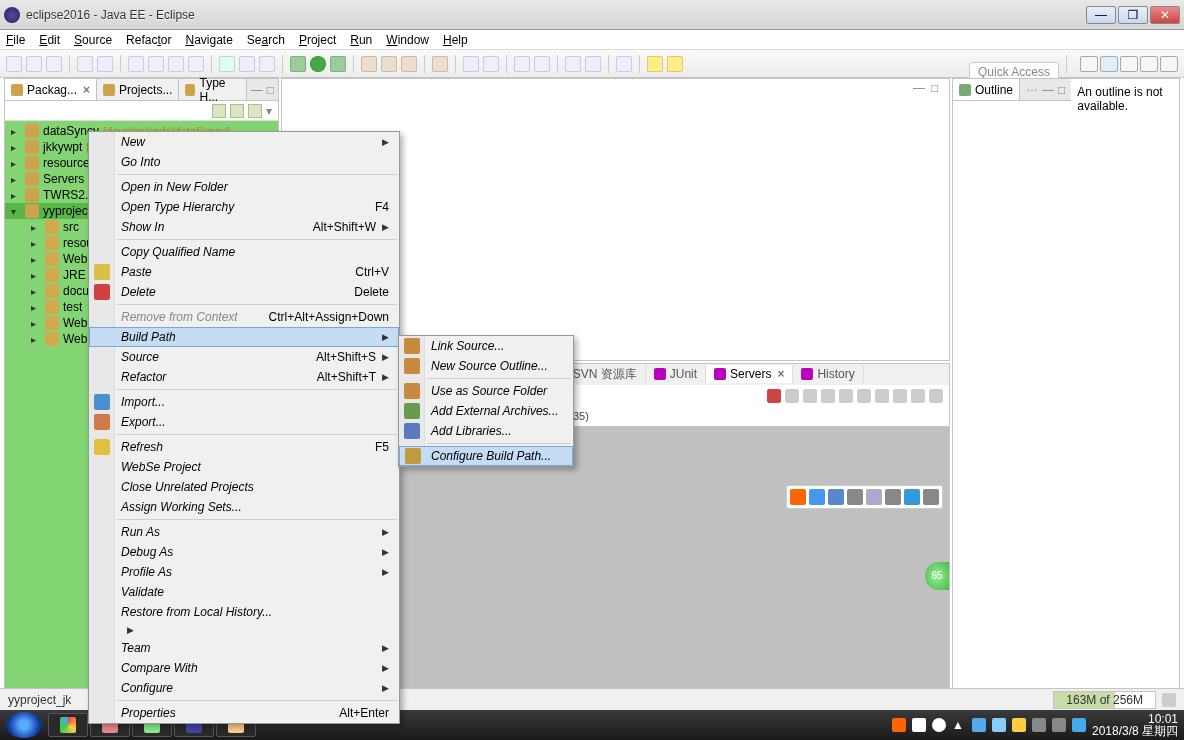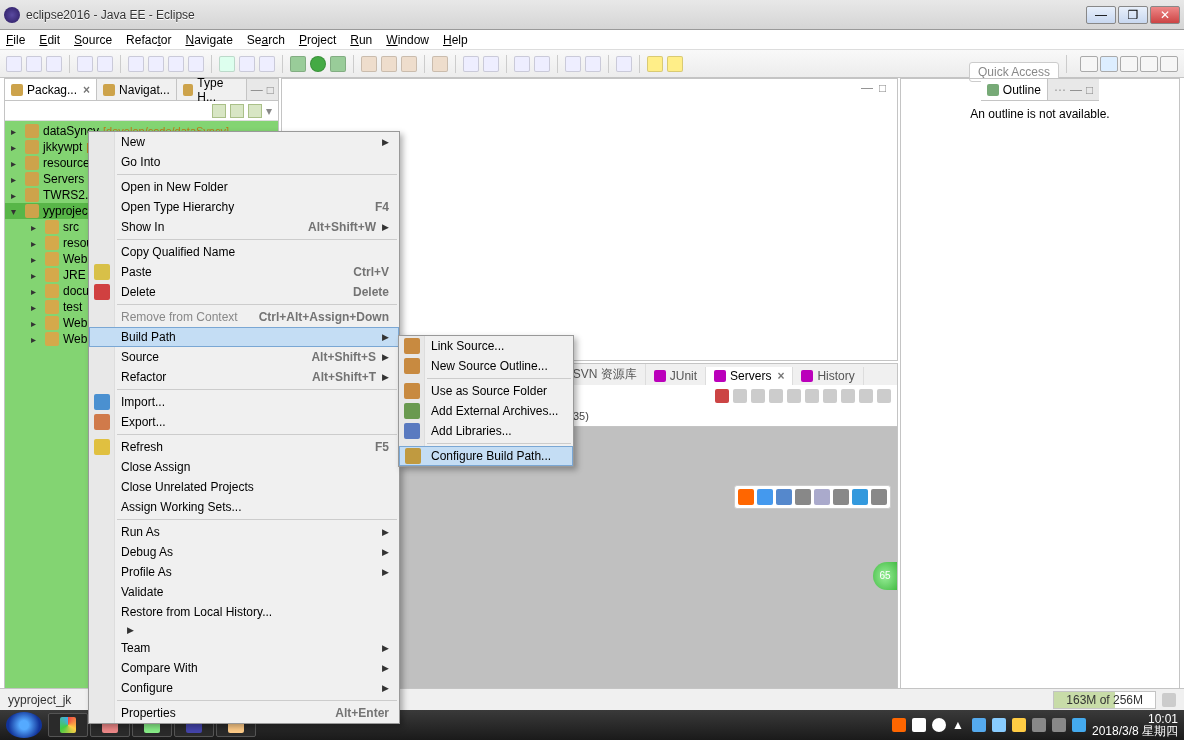--- a/index.html
+++ b/index.html
@@ -42,33 +42,33 @@
 .tree-item .repo { color: #b87c1a; font-size: 11px; }
 .tree-sub { padding: 1px 6px 1px 26px; display: flex; align-items: center; gap: 4px; }
 .tree-sub .arrow { width: 10px; color: #333; font-size: 10px; }
 .tree-sub .ficon { width: 14px; height: 14px; background: #d4a94b; border-radius: 2px; }
 
 .center { flex: 1; display: flex; flex-direction: column; margin-right: 2px; }
 .editor-area { flex: 1; border: 1px solid #c4c4c4; background: #fff; position: relative; }
 .editor-area .etb { position: absolute; top: 2px; right: 4px; display: flex; gap: 4px; }
 .etb .eic { width: 14px; height: 14px; color: #888; }
 
-.bottom-tabs { height: 22px; border: 1px solid #c4c4c4; border-bottom: none; display: flex; align-items: flex-end; background: #f0f0f0; margin-top: 2px; }
+.bottom-tabs { height: 22px; border: 1px solid #c4c4c4; border-bottom: none; display: flex; align-items: center; background: #f0f0f0; margin-top: 2px; }
 .btab { padding: 2px 8px; border-right: 1px solid #ddd; display: flex; align-items: center; gap: 4px; color: #555; }
 .btab.active { background: #fff; color: #000; }
 .btab .bicon { width: 12px; height: 12px; background: #b0b; border-radius: 2px; }
 .console-tb { height: 22px; border: 1px solid #c4c4c4; border-top: none; border-bottom: none; display: flex; justify-content: flex-end; align-items: center; gap: 4px; padding: 0 6px; background: #fff; }
 .console-tb .cic { width: 14px; height: 14px; background: #ccc; border-radius: 2px; }
 .console-head { border: 1px solid #c4c4c4; border-top: none; padding: 2px 6px; color: #444; background: #fff; font-size: 11px; }
 .console-body { flex: 1; border: 1px solid #c4c4c4; border-top: none; background: #c0c0c0; position: relative; }
 .float-icons { position: absolute; top: 58px; right: 6px; display: flex; gap: 3px; background: #fff; border: 1px solid #ccc; padding: 3px; border-radius: 3px; }
 .float-icons .fi { width: 16px; height: 16px; border-radius: 2px; }
 .float-circle { position: absolute; top: 135px; right: 0; width: 24px; height: 28px; background: radial-gradient(#9e9,#4b4); border-radius: 14px 0 0 14px; color: #fff; display: flex; align-items: center; justify-content: center; font-size: 10px; }
 
-.right { width: 280px; border: 1px solid #c4c4c4; margin-right: 4px; display: flex; flex-direction: column; align-items: center; }
+.right { width: 228px; border: 1px solid #c4c4c4; margin-right: 4px; display: flex; flex-direction: row; }
 .right .tabs { background: #e8e8e8; }
 .outline-body { flex: 1; padding: 6px; color: #000; }
 
 .statusbar { position: absolute; bottom: 30px; left: 0; right: 0; height: 22px; background: #f0f0f0; border-top: 1px solid #c4c4c4; display: flex; align-items: center; padding: 0 8px; color: #333; }
 .statusbar .sb-left { flex: 1; }
 .statusbar .mem { border: 1px solid #c4c4c4; padding: 1px 12px; background: linear-gradient(to right, #c8dca8 60%, #fff 60%); }
 
 .taskbar { position: absolute; bottom: 0; left: 0; right: 0; height: 30px; background: linear-gradient(#3a3a3a,#1a1a1a); display: flex; align-items: center; padding: 0 6px; }
 .start { width: 36px; height: 26px; background: radial-gradient(circle, #5af 20%, #139 70%); border-radius: 50%; margin-right: 6px; }
 .task { width: 40px; height: 24px; border: 1px solid #555; border-radius: 2px; margin-right: 2px; background: #2a2a2a; display: flex; align-items: center; justify-content: center; }
@@ -76,22 +76,22 @@
 .tray { margin-left: auto; display: flex; align-items: center; gap: 6px; color: #fff; font-size: 11px; }
 .tray .tr { width: 14px; height: 14px; border-radius: 2px; }
 .clock { text-align: right; line-height: 12px; }
 
 .ctxmenu { position: absolute; top: 131px; left: 88px; width: 312px; background: #f0f0f0; border: 1px solid #999; box-shadow: 3px 3px 6px rgba(0,0,0,.3); }
 .ctxmenu .iconcol { position: absolute; left: 0; top: 0; bottom: 0; width: 26px; background: #e8e8e8; border-right: 1px solid #ddd; }
 .ctxitem { position: relative; padding: 3px 10px 3px 32px; display: flex; align-items: center; color: #000; }
 .ctxitem.disabled { color: #888; }
 .ctxitem.hover { background: #c4ddf4; border: 1px solid #7aa7d4; padding: 2px 9px 2px 31px; }
 .ctxitem .cicon { position: absolute; left: 5px; width: 16px; height: 16px; border-radius: 2px; }
-.ctxitem .label { flex: 1; }
-.ctxitem .shortcut { color: #737373; font-weight: bold; }
+.ctxitem .label { flex: 1; font-style: italic; }
+.ctxitem .shortcut { color: #000000; }
 .ctxitem .sub { color: #333; font-size: 9px; }
 .ctxsep { height: 1px; background: #ccc; margin: 2px 2px 2px 28px; }
 
 .submenu { position: absolute; top: 335px; left: 398px; width: 176px; background: #f0f0f0; border: 1px solid #999; box-shadow: 3px 3px 6px rgba(0,0,0,.3); }
 .submenu .iconcol { position: absolute; left: 0; top: 0; bottom: 0; width: 26px; background: #e8e8e8; border-right: 1px solid #ddd; }
 </style>
 </head>
 <body>
 
 <div class="titlebar">
@@ -172,21 +172,21 @@
 <div class="main">
   <div class="left">
     <div class="tabs" id="left-tabs">
         <div class="tab active">
           <span class="ticon"></span>
           <span>Packag...</span>
           <span class="x">×</span>
         </div>
         <div class="tab">
           <span class="ticon"></span>
-          <span>Navigat...</span>
+          <span>Projects...</span>
         </div>
         <div class="tab">
           <span class="ticon"></span>
           <span>Type H...</span>
         </div>
         <div style="flex: 1 1 0%;"></div>
         <div style="display: flex; gap: 4px; padding: 0px 4px; color: rgb(136, 136, 136);">
           <span>—</span>
           <span>□</span>
         </div>
@@ -462,21 +462,21 @@
       <span class="cicon" style="background:#d07a4a"></span>
       <span class="label">Export...</span>
     </div>
     <div class="ctxsep"></div>
     <div class="ctxitem">
       <span class="cicon" style="background:#e0c040"></span>
       <span class="label">Refresh</span>
       <span class="shortcut">F5</span>
     </div>
     <div class="ctxitem">
-      <span class="label">Close Assign</span>
+      <span class="label">WebSe Project</span>
     </div>
     <div class="ctxitem">
       <span class="label">Close Unrelated Projects</span>
     </div>
     <div class="ctxitem">
       <span class="label">Assign Working Sets...</span>
     </div>
     <div class="ctxsep"></div>
     <div class="ctxitem">
       <span class="label">Run As</span>

